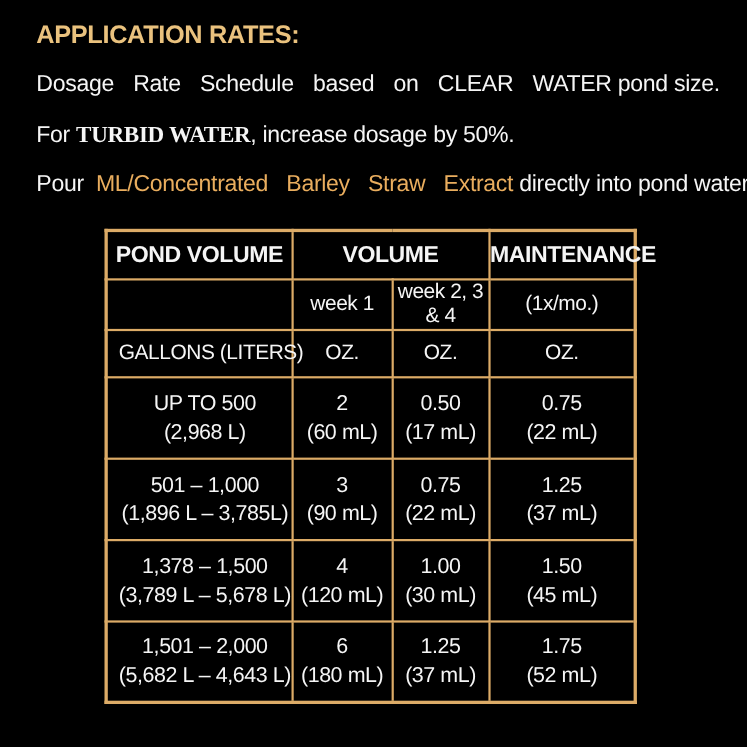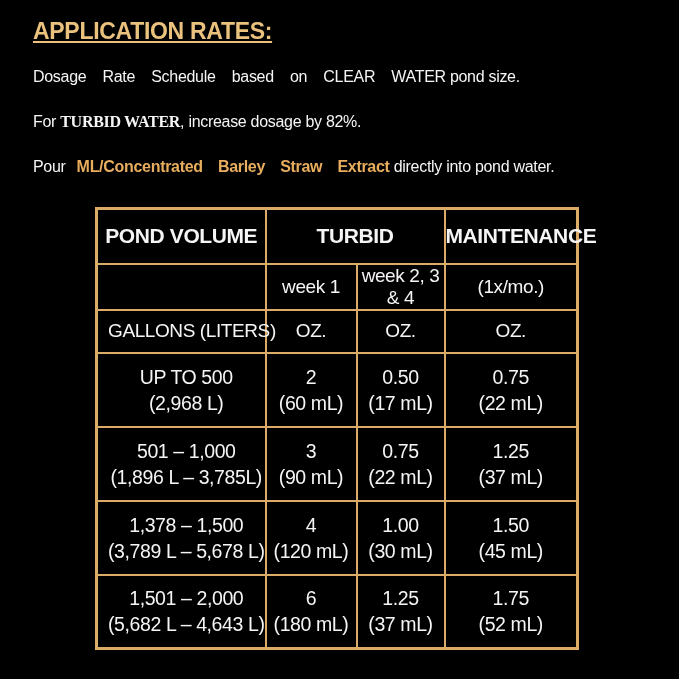--- a/index.html
+++ b/index.html
@@ -14,81 +14,80 @@
     width:679px;height:679px;overflow:hidden;
     font-family:"Liberation Sans",sans-serif;
     color:var(--txt);
     -webkit-font-smoothing:antialiased;
   }
   .page{width:679px;height:679px;box-sizing:border-box;padding:18px 14px 0 33px;}
   .app-rates{
     margin:0;
     font-size:23px;font-weight:bold;letter-spacing:-0.3px;
     color:var(--gold-head);
-    text-decoration:underline;
   }
   .line{
     margin:19px 0 0 0;
-    font-size:16px;letter-spacing:-0.3px;line-height:26px;
+    font-size:21px;letter-spacing:-0.3px;line-height:26px;
     color:var(--txt);
     white-space:nowrap;
   }
   .spread{word-spacing:12px;}
   .bold-white{font-weight:bold;font-family:Liberation Serif, serif;}
   .gold-bold{
-    font-weight:bold;color:var(--gold-accent);
+    font-weight:normal;color:var(--gold-accent);
     word-spacing:11px;padding-left:11px;
   }
   table.dosage{
     border-collapse:collapse;table-layout:fixed;
     width:481px;margin:27px 0 0 62px;
     border:3px solid var(--gold-border);
   }
   table.dosage td,table.dosage th{
     border:2px solid var(--gold-border);
     text-align:center;vertical-align:middle;
     color:var(--txt);padding:0;
     letter-spacing:-0.4px;
   }
-  .hrow1{height:55px;}
+  .hrow1{height:44px;}
   .hrow1 th{font-size:21px;font-weight:bold;white-space:nowrap;}
   .hrow2{height:44px;}
   .hrow2 td{font-size:19px;font-weight:normal;line-height:22px;}
   .hrow3{height:43px;}
   .hrow3 td{font-size:19px;white-space:nowrap;}
   .drow{height:74px;}
   .drow td{font-size:19.5px;line-height:26px;}
   .drow td div{white-space:nowrap;}
   .cell-left{text-align:left;padding-left:10px !important;}
 </style>
 </head>
 <body>
 
 <div class="page">
 
   <h1 class="app-rates">APPLICATION RATES:</h1>
 
   <p class="line"><span class="spread">Dosage Rate Schedule based on CLEAR WATER</span><span> pond size.</span></p>
 
-  <p class="line"><span>For </span><span class="bold-white">TURBID WATER</span><span>, increase dosage by 82%.</span></p>
+  <p class="line"><span>For </span><span class="bold-white">TURBID WATER</span><span>, increase dosage by 50%.</span></p>
 
   <p class="line"><span>Pour</span><span class="gold-bold">ML/Concentrated Barley Straw Extract</span><span> directly into pond water.</span></p>
 
   <table class="dosage">
     <colgroup>
       <col style="width:169px">
         <col style="width:91px">
         <col style="width:88px">
         <col style="width:133px">
     </colgroup>
 
     <tbody>
         <tr class="hrow1">
       <th>POND VOLUME</th>
-      <th colspan="2">TURBID</th>
+      <th colspan="2">VOLUME</th>
       <th>MAINTENANCE</th>
     </tr>
 
     <tr class="hrow2">
       <td></td>
       <td>week 1</td>
       <td>week 2, 3 &amp; 4</td>
       <td>(1x/mo.)</td>
     </tr>
 

